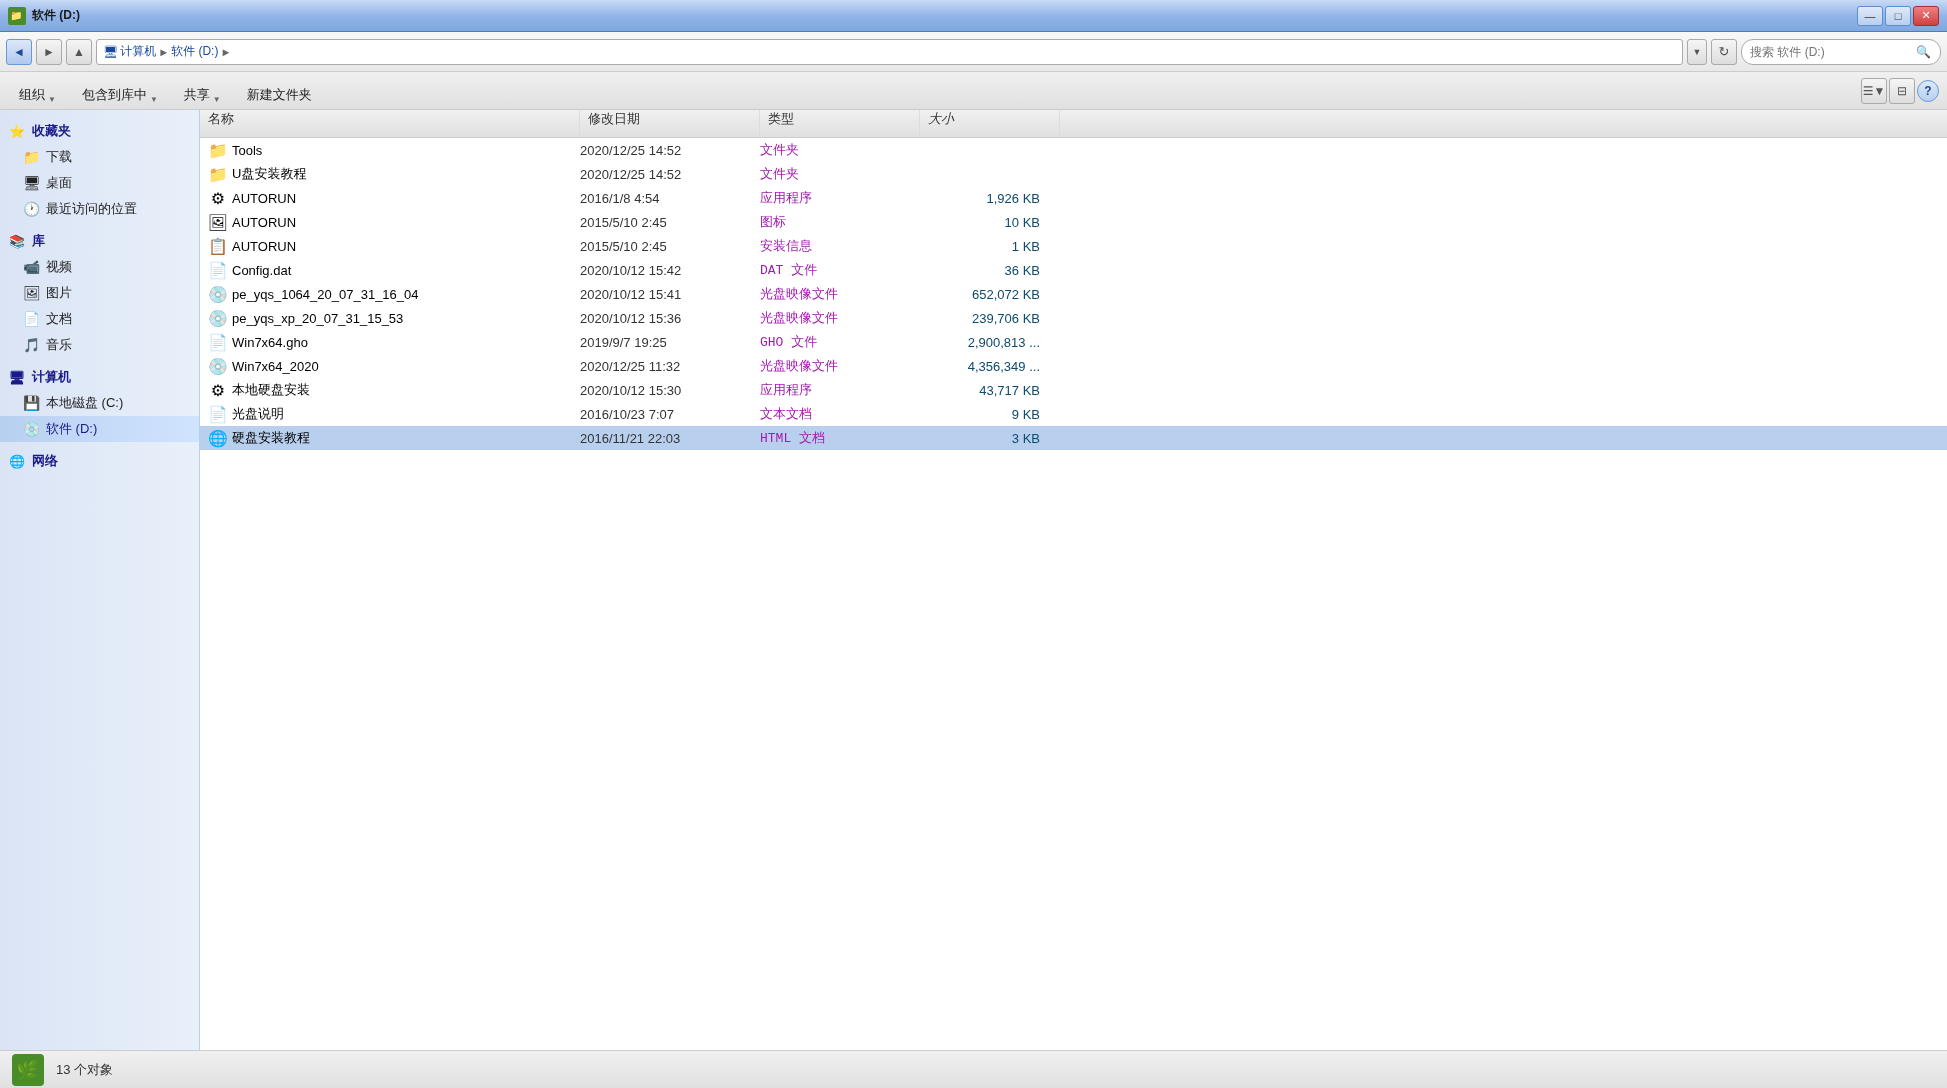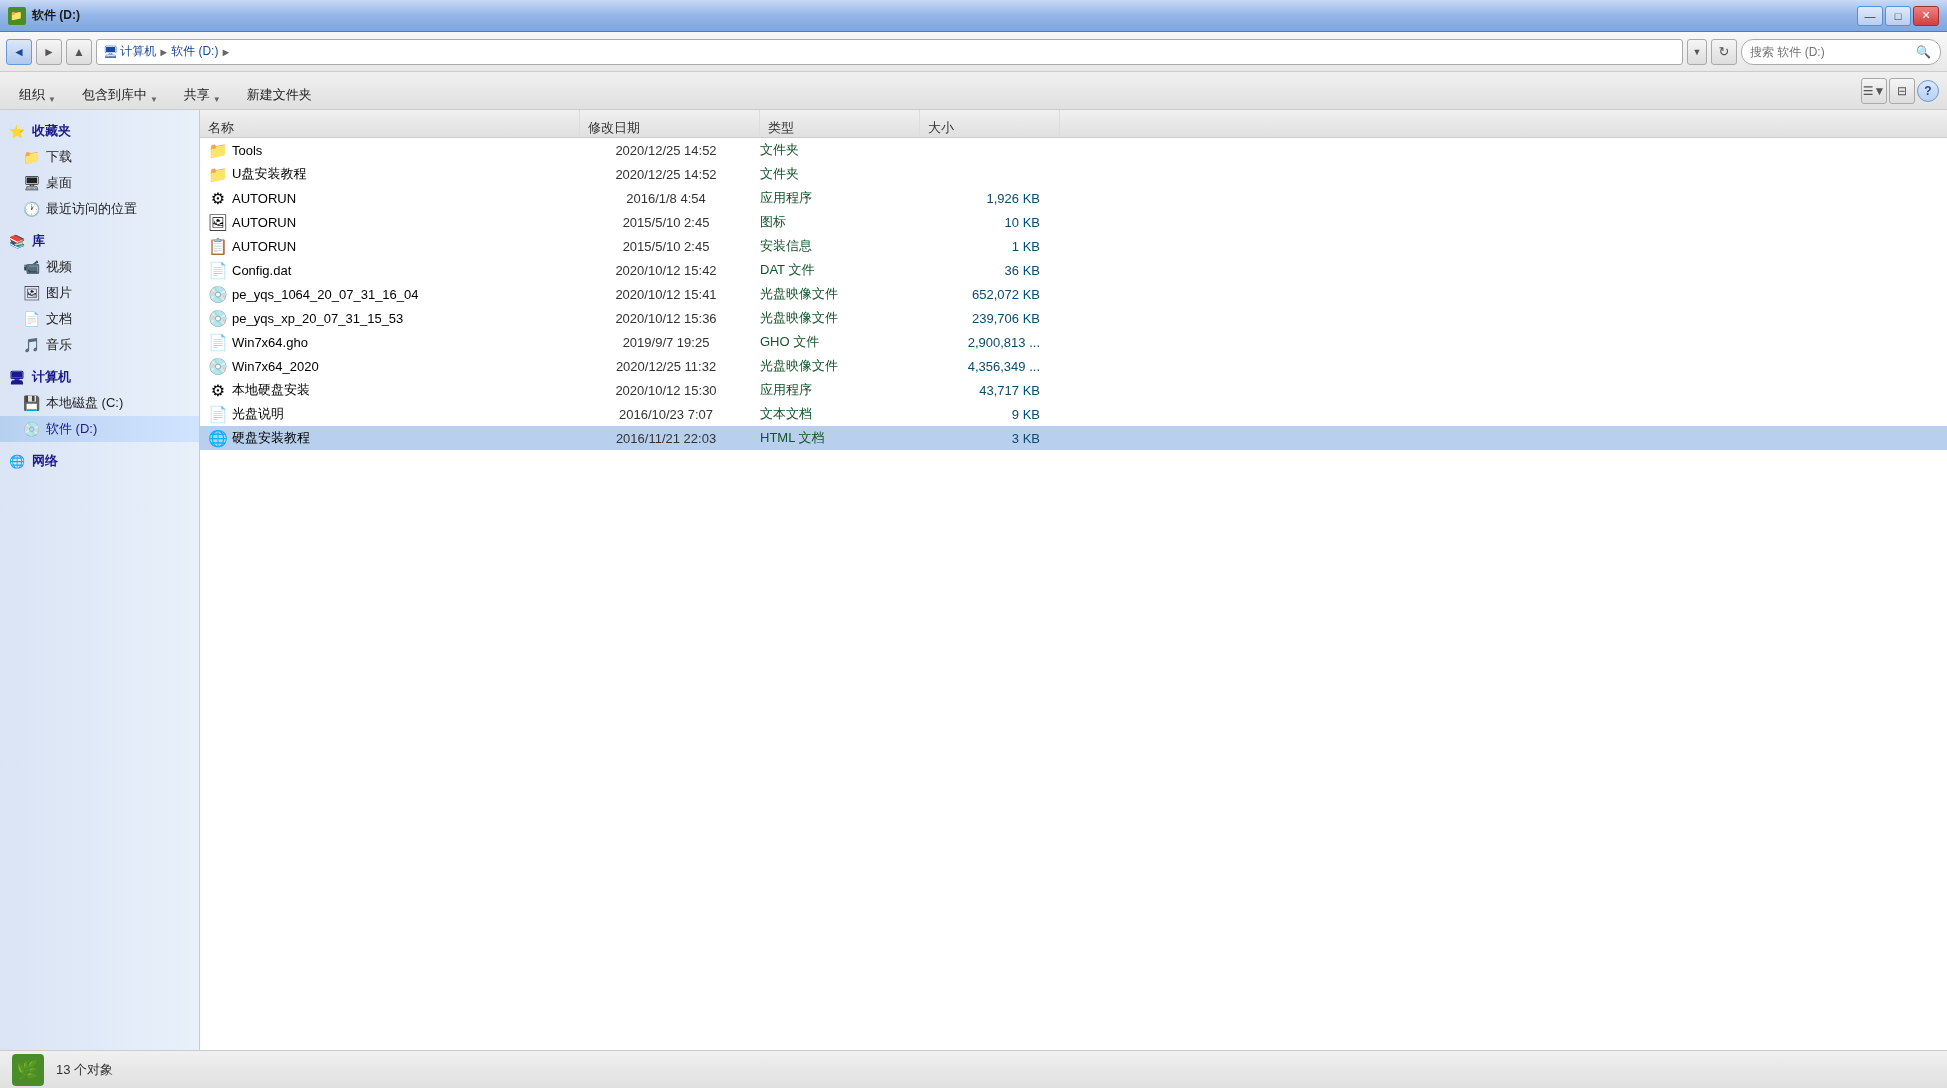--- a/index.html
+++ b/index.html
@@ -268,23 +268,23 @@
       height: 28px;
       display: flex;
       align-items: center;
       border-bottom: 1px solid #ccc;
       font-size: 13px;
       color: #333;
     }
     .col-name { width: 380px; padding-left: 30px; cursor: pointer; }
     .col-date { width: 180px; padding-left: 8px; cursor: pointer; }
     .col-type { width: 160px; padding-left: 8px; cursor: pointer; }
-    .col-size { width: 140px; padding-left: 8px; cursor: pointer; }
+    .col-size { width: 140px; padding-left: 8px; cursor: pointer; font-style: italic; }
     .col-header-item {
-      display: flex; align-items: flex-end; gap: 3px;
+      display: flex; align-items: flex-start; gap: 3px;
       height: 100%;
       border-right: 1px solid #ddd;
       padding: 0 8px;
     }
 
     
     .file-list {
       flex: 1;
       overflow-y: auto;
       background: #fff;
@@ -310,26 +310,26 @@
     .file-row .file-name {
       width: 340px;
       overflow: hidden;
       text-overflow: ellipsis;
       white-space: nowrap;
     }
     .file-row .file-date {
       width: 180px;
       padding-left: 8px;
       color: #333;
-      text-align: center;
     }
     .file-row .file-type {
       width: 160px;
       padding-left: 8px;
-      color: #14532d;
+      color: #a21caf;
+      font-family: Liberation Mono, monospace;
     }
     .file-row .file-size {
       width: 140px;
       padding-left: 8px;
       color: #0c4a6e;
       text-align: right;
       padding-right: 12px;
     }
 
     

